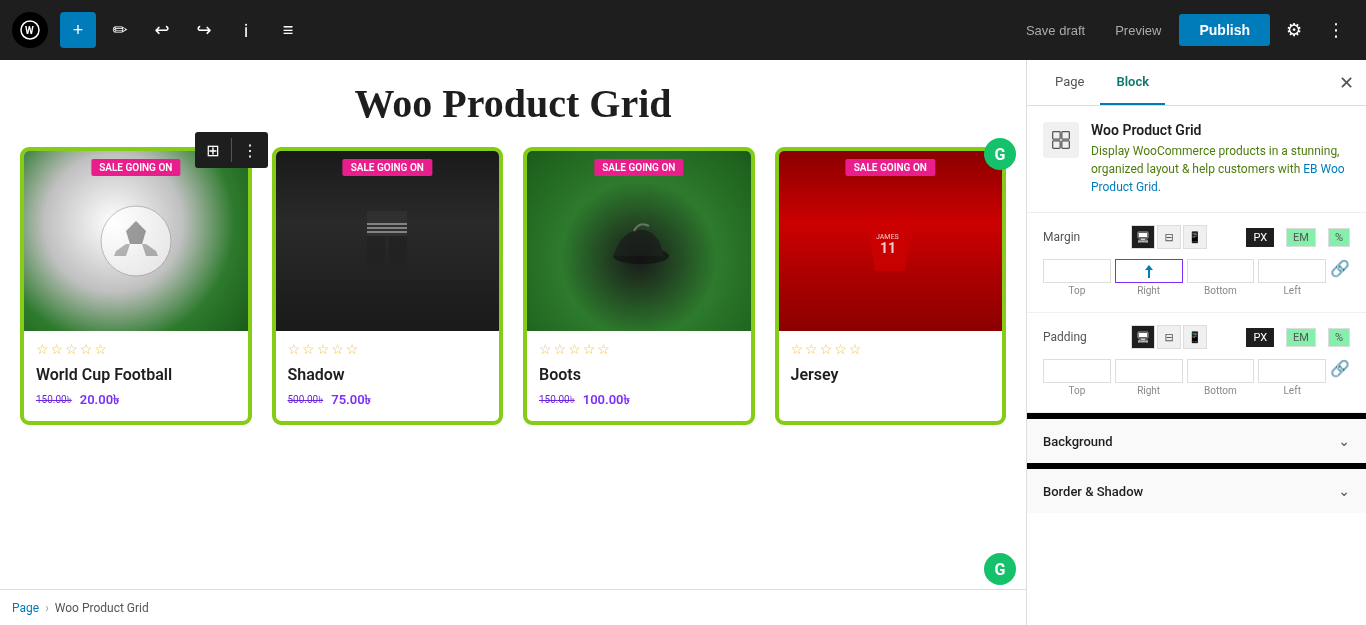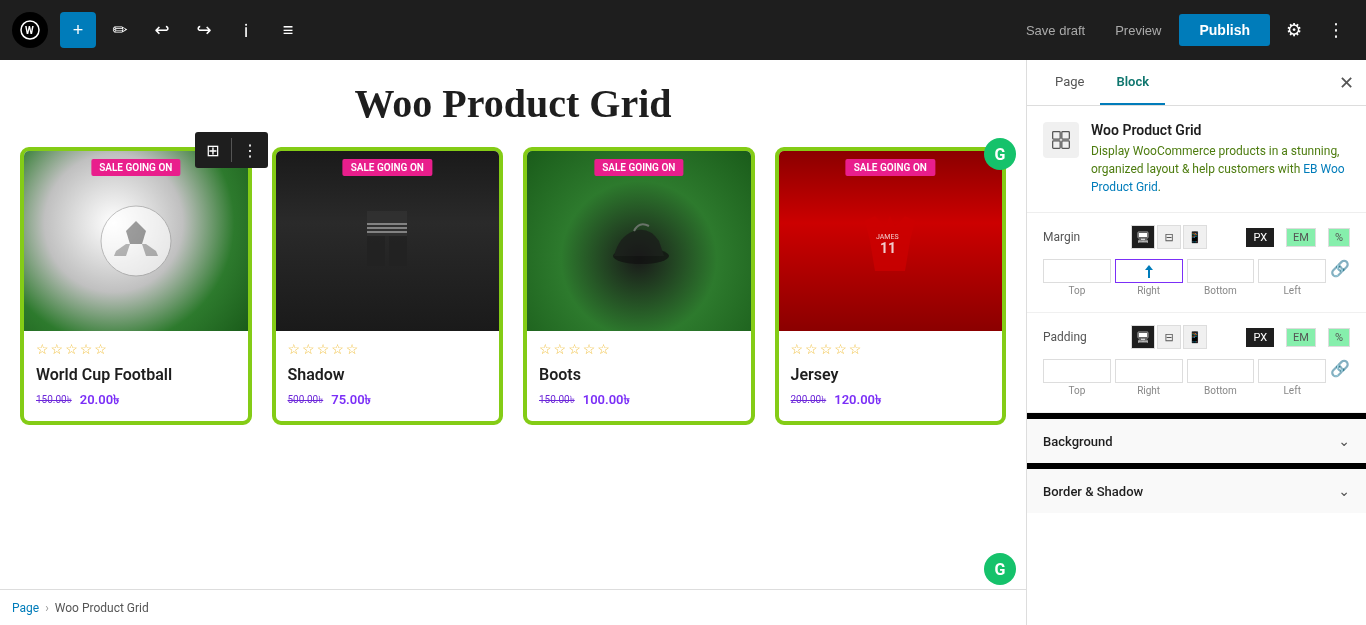--- a/index.html
+++ b/index.html
@@ -394,24 +394,20 @@
         </div>
         <div class="product-body">
           <div class="star-rating">
             <span class="star">☆</span>
             <span class="star">☆</span>
             <span class="star">☆</span>
             <span class="star">☆</span>
             <span class="star">☆</span>
           </div>
           <div class="product-name">Jersey</div>
-          <div class="price-area">
-            <span class="old-price">200.00৳</span>
-            <span class="new-price">120.00৳</span>
-          </div>
         </div>
       </div>
 
     </div>
 
     <div class="grammarly-bottom">G</div>
 
   </div>
 
   <div class="right-panel">

